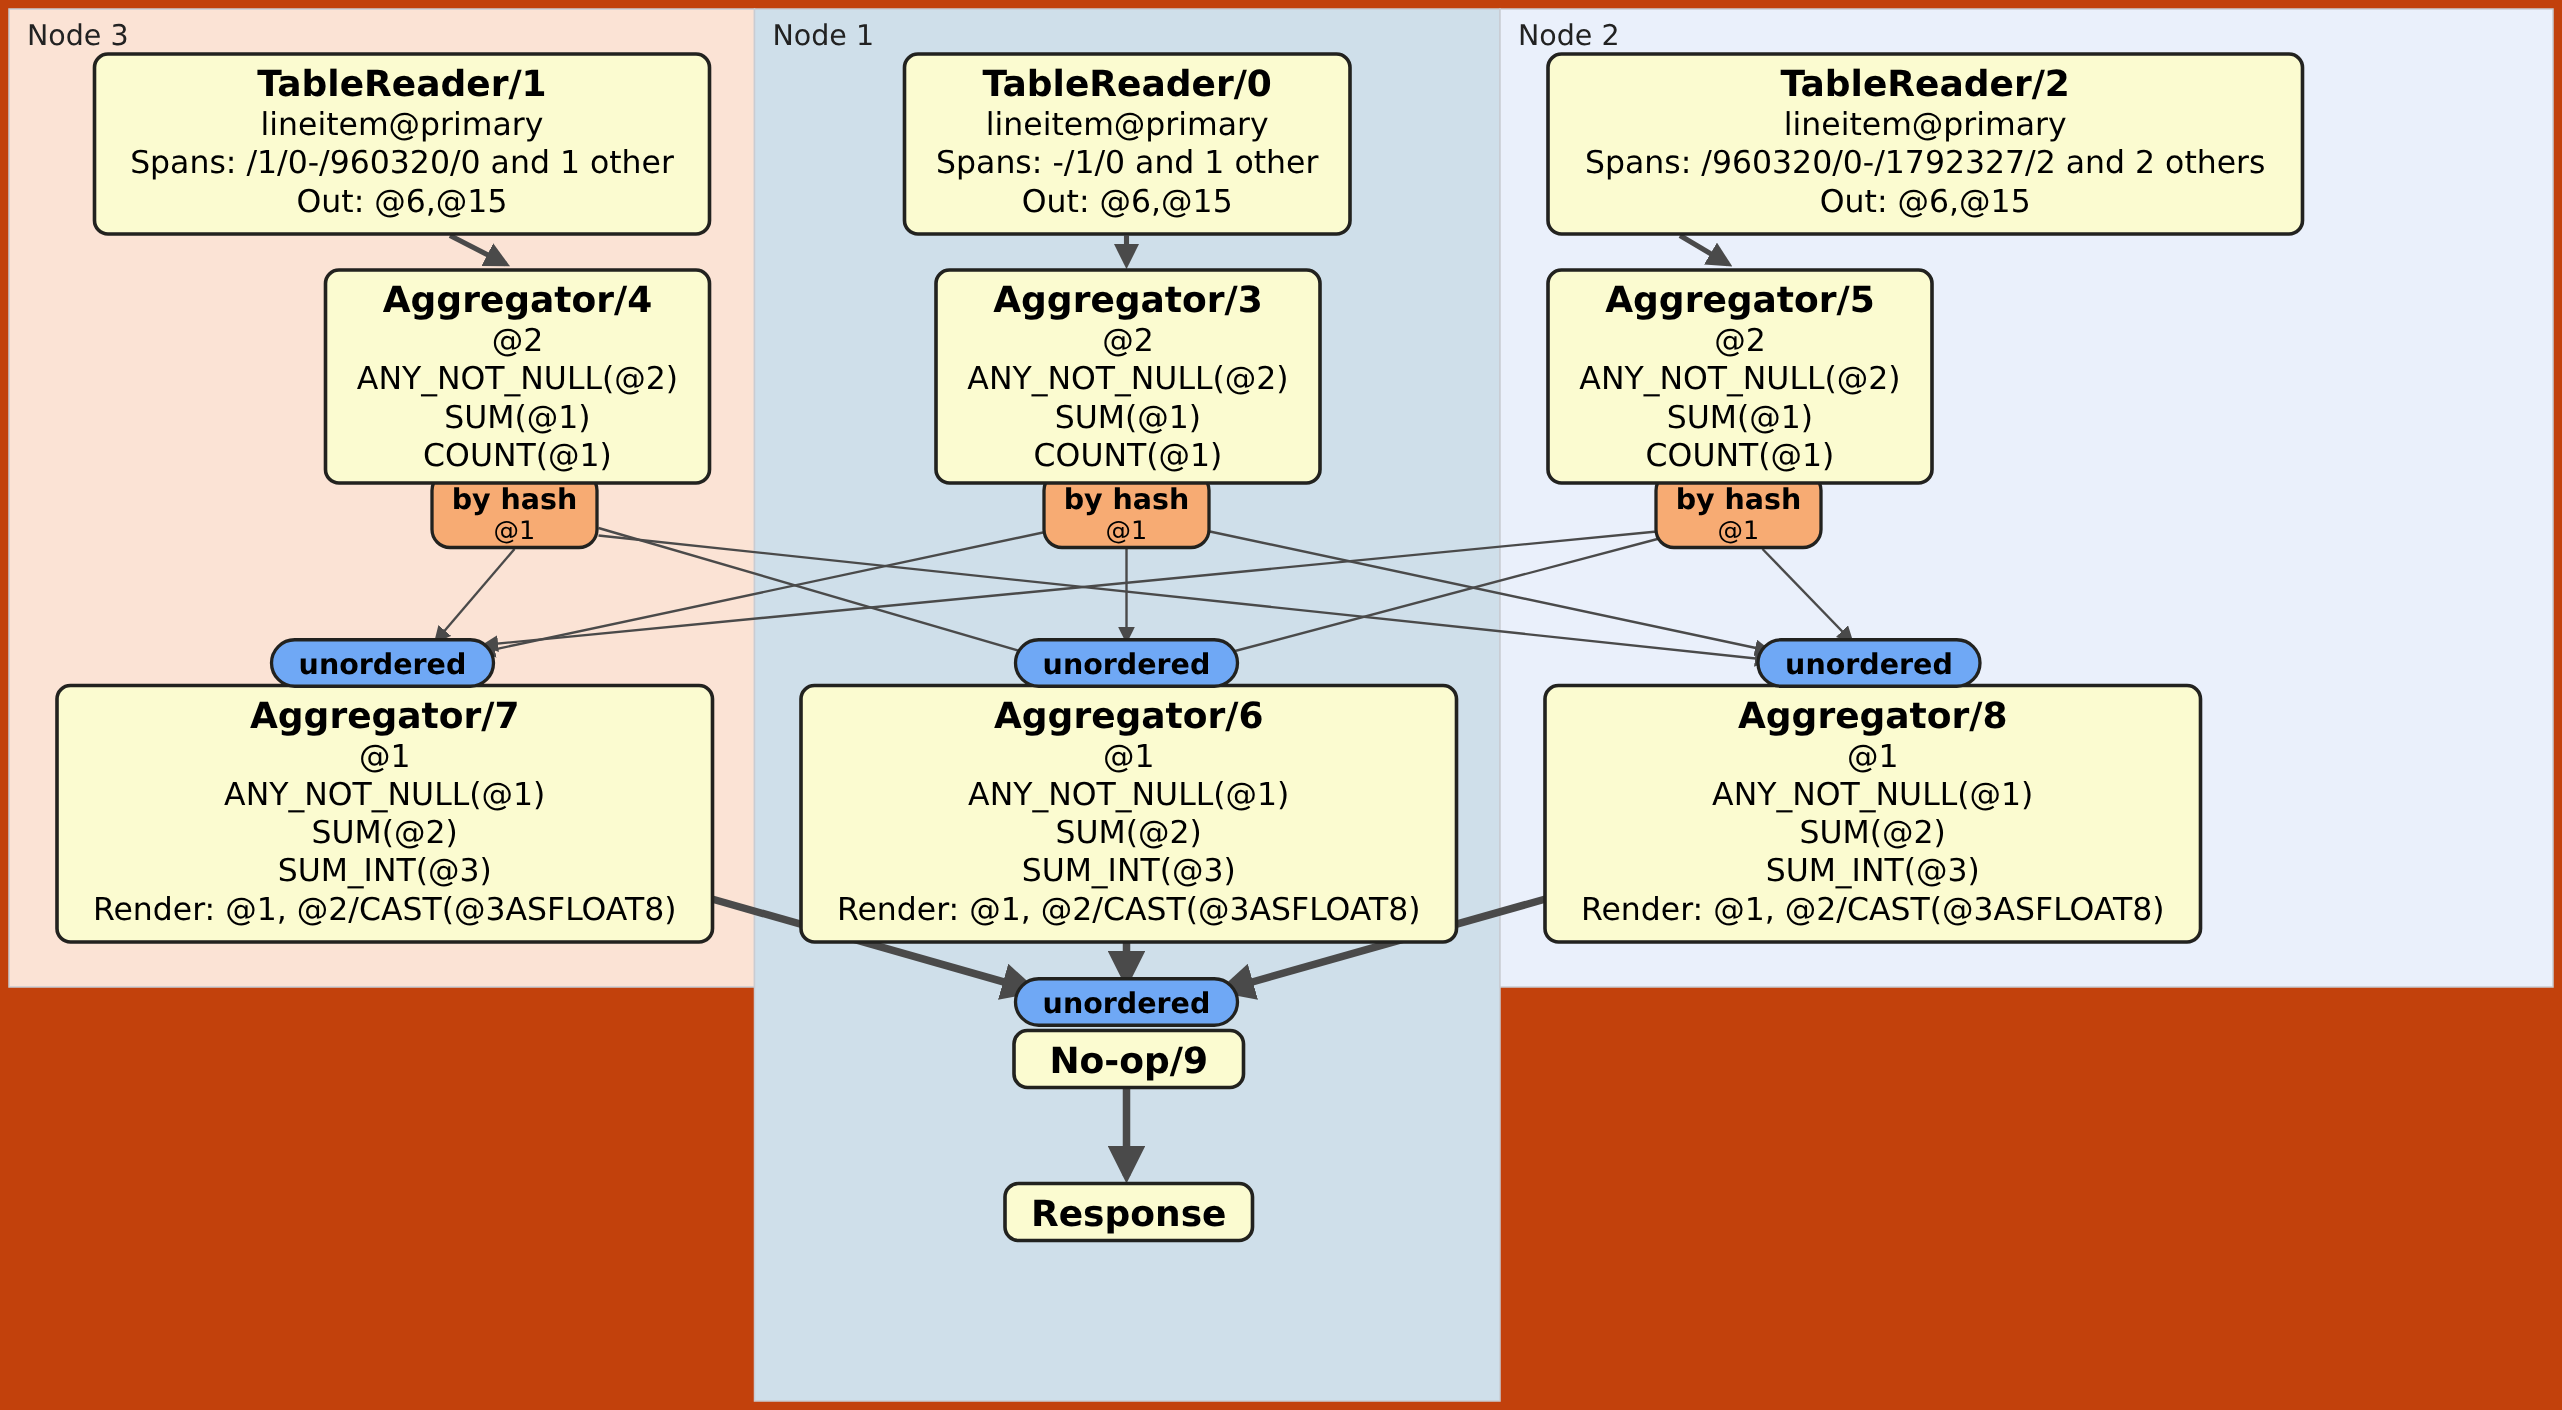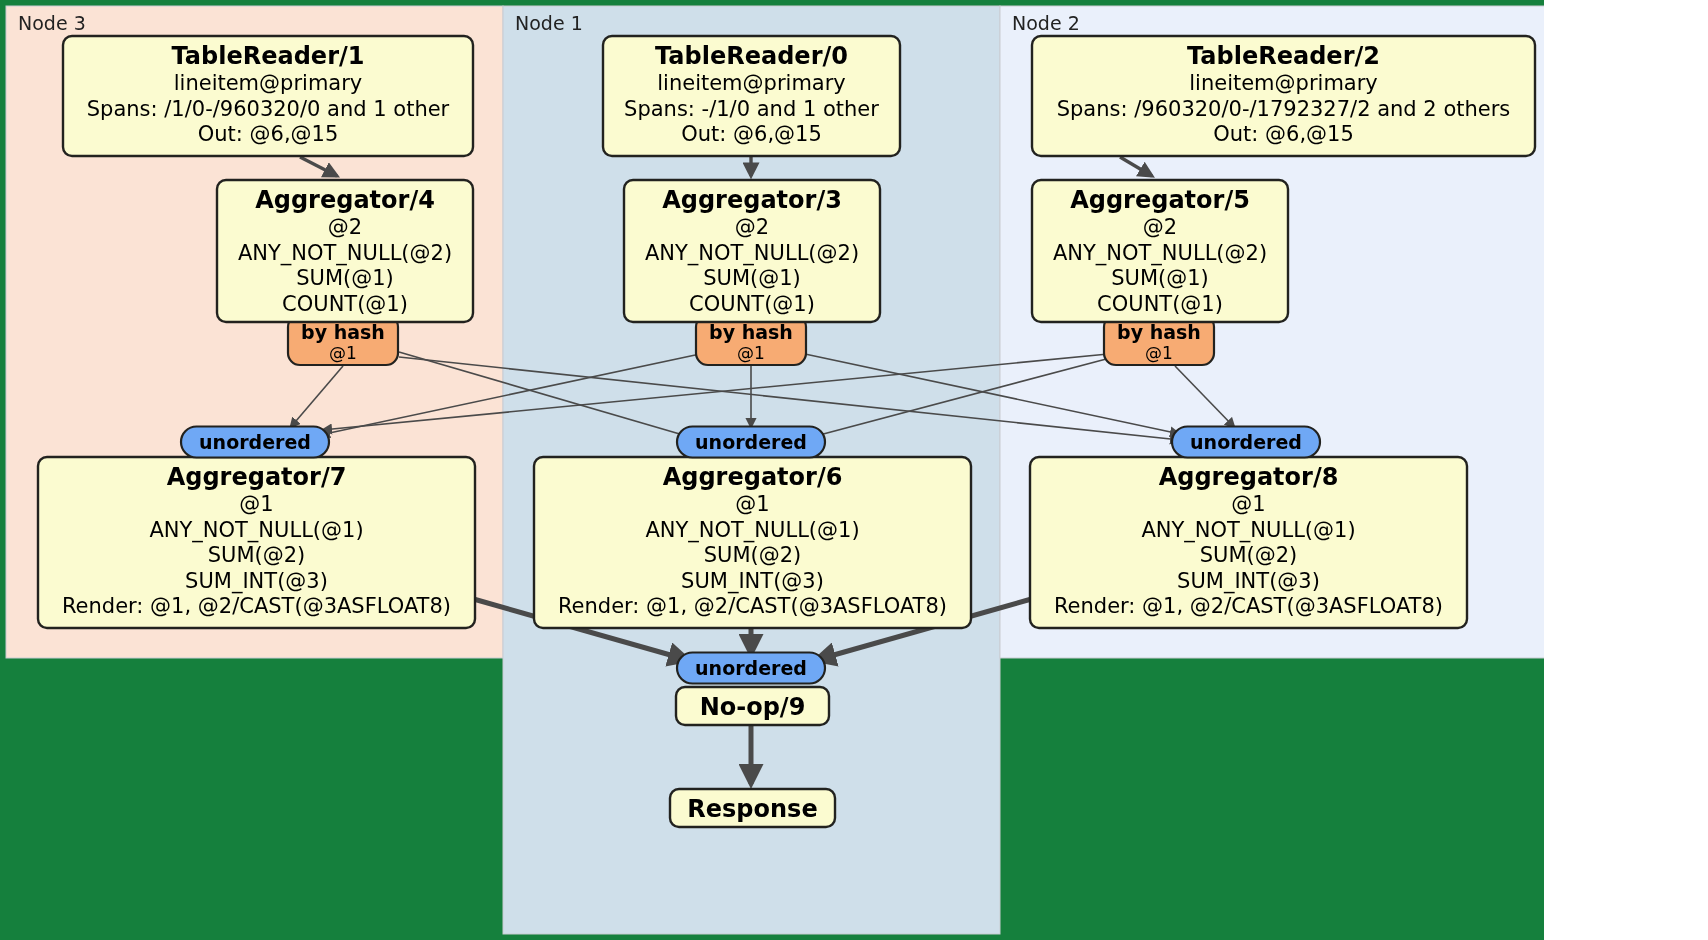--- a/index.html
+++ b/index.html
@@ -3,24 +3,24 @@
 <meta charset="utf-8">
 <style>
   html, body {
     margin: 0;
     padding: 0;
     background: #ffffff;
     font-family: "DejaVu Sans", sans-serif;
   }
   #stage {
     position: relative;
-    width: 1544px;
+    width: 1708px;
     height: 940px;
     overflow: hidden;
-    background: #15803d;
+    background: #c2410c;
   }
   svg.layer {
     position: absolute;
     left: 0; top: 0;
     width: 1708px;
     height: 940px;
   }
   .node-panel-label {
     font-size: 19px;
     fill: #222222;

